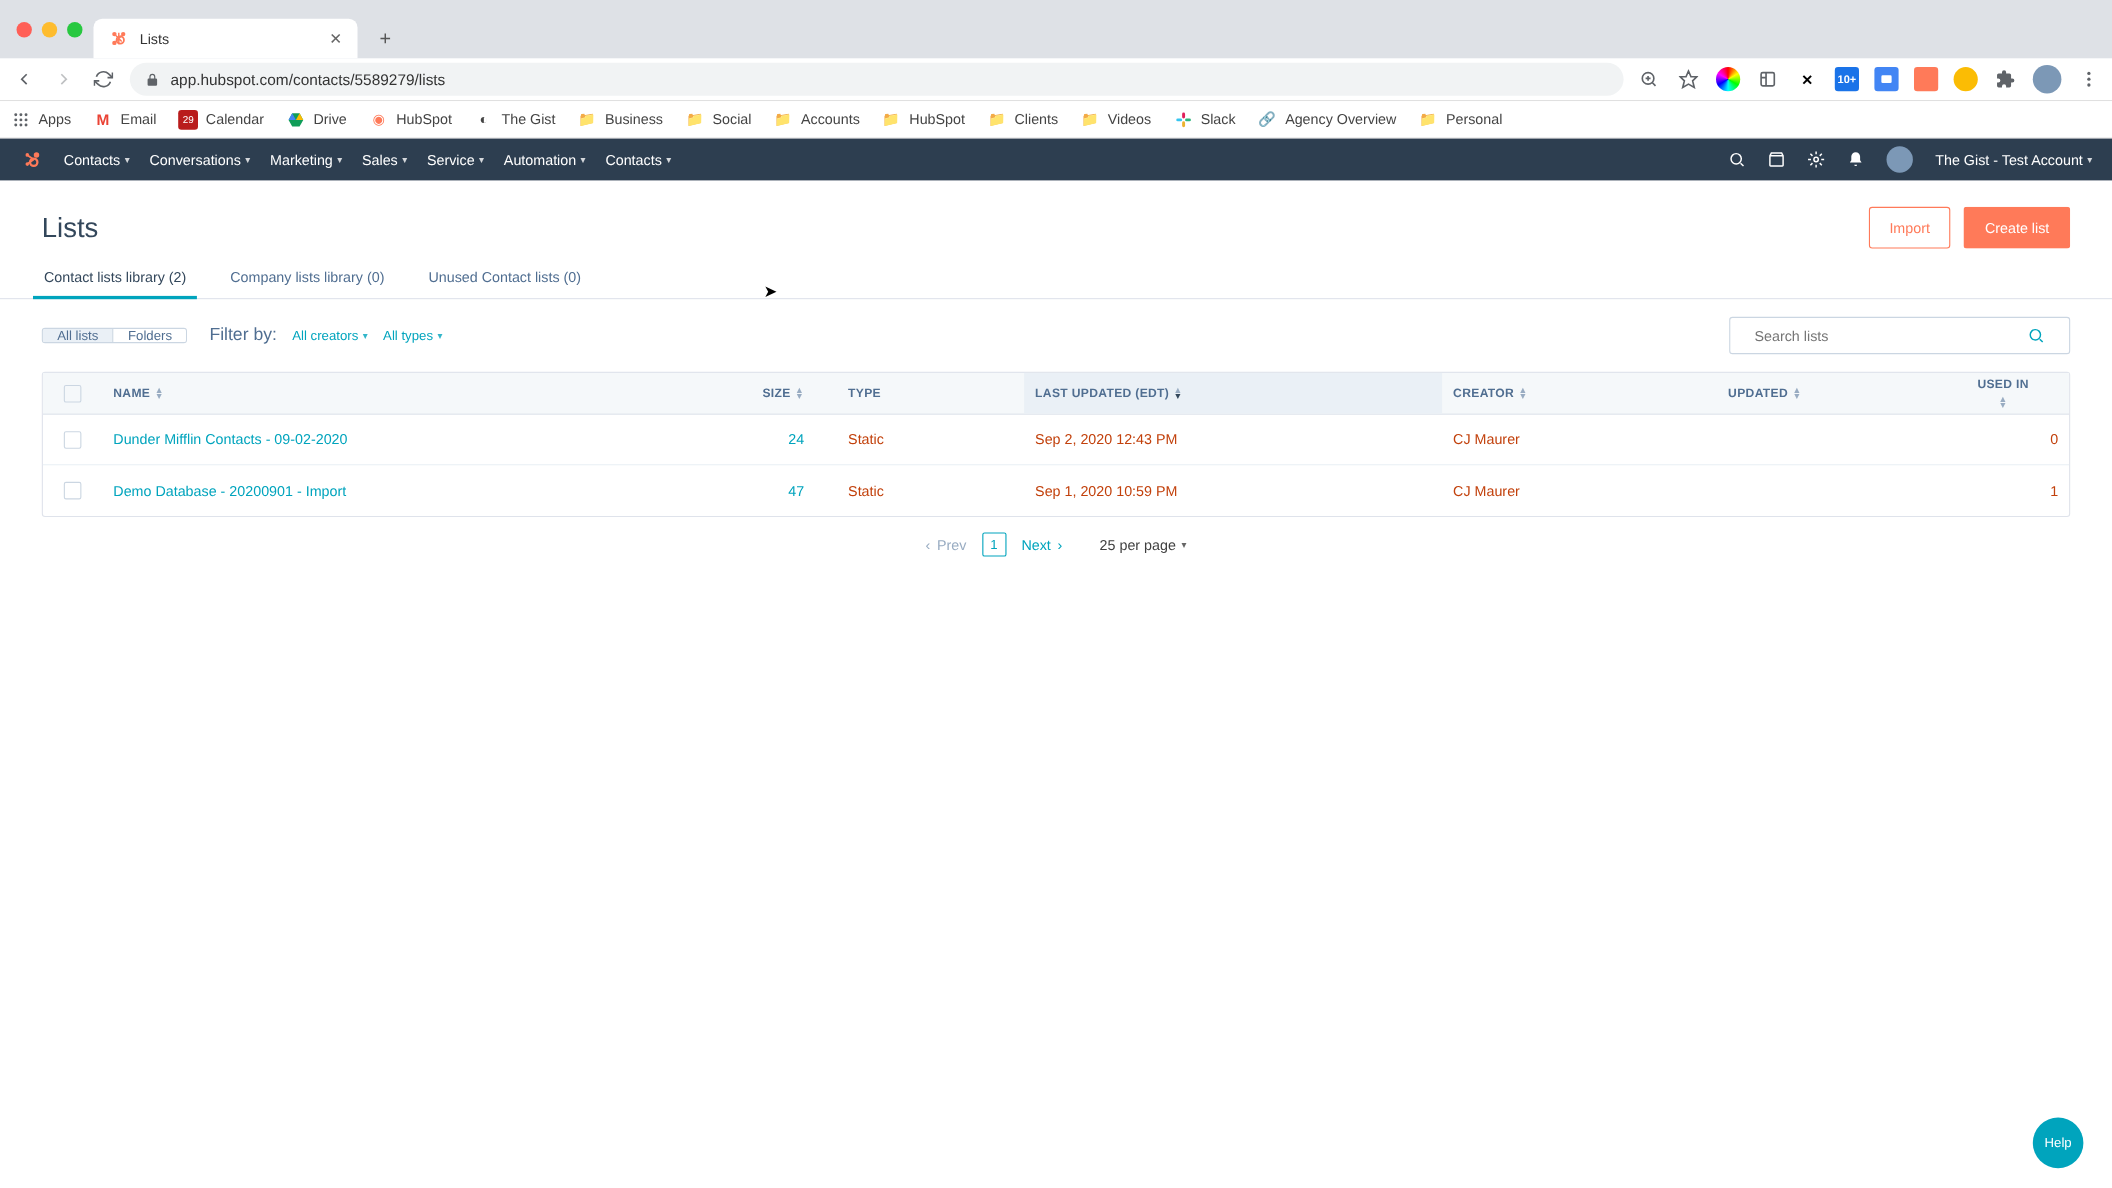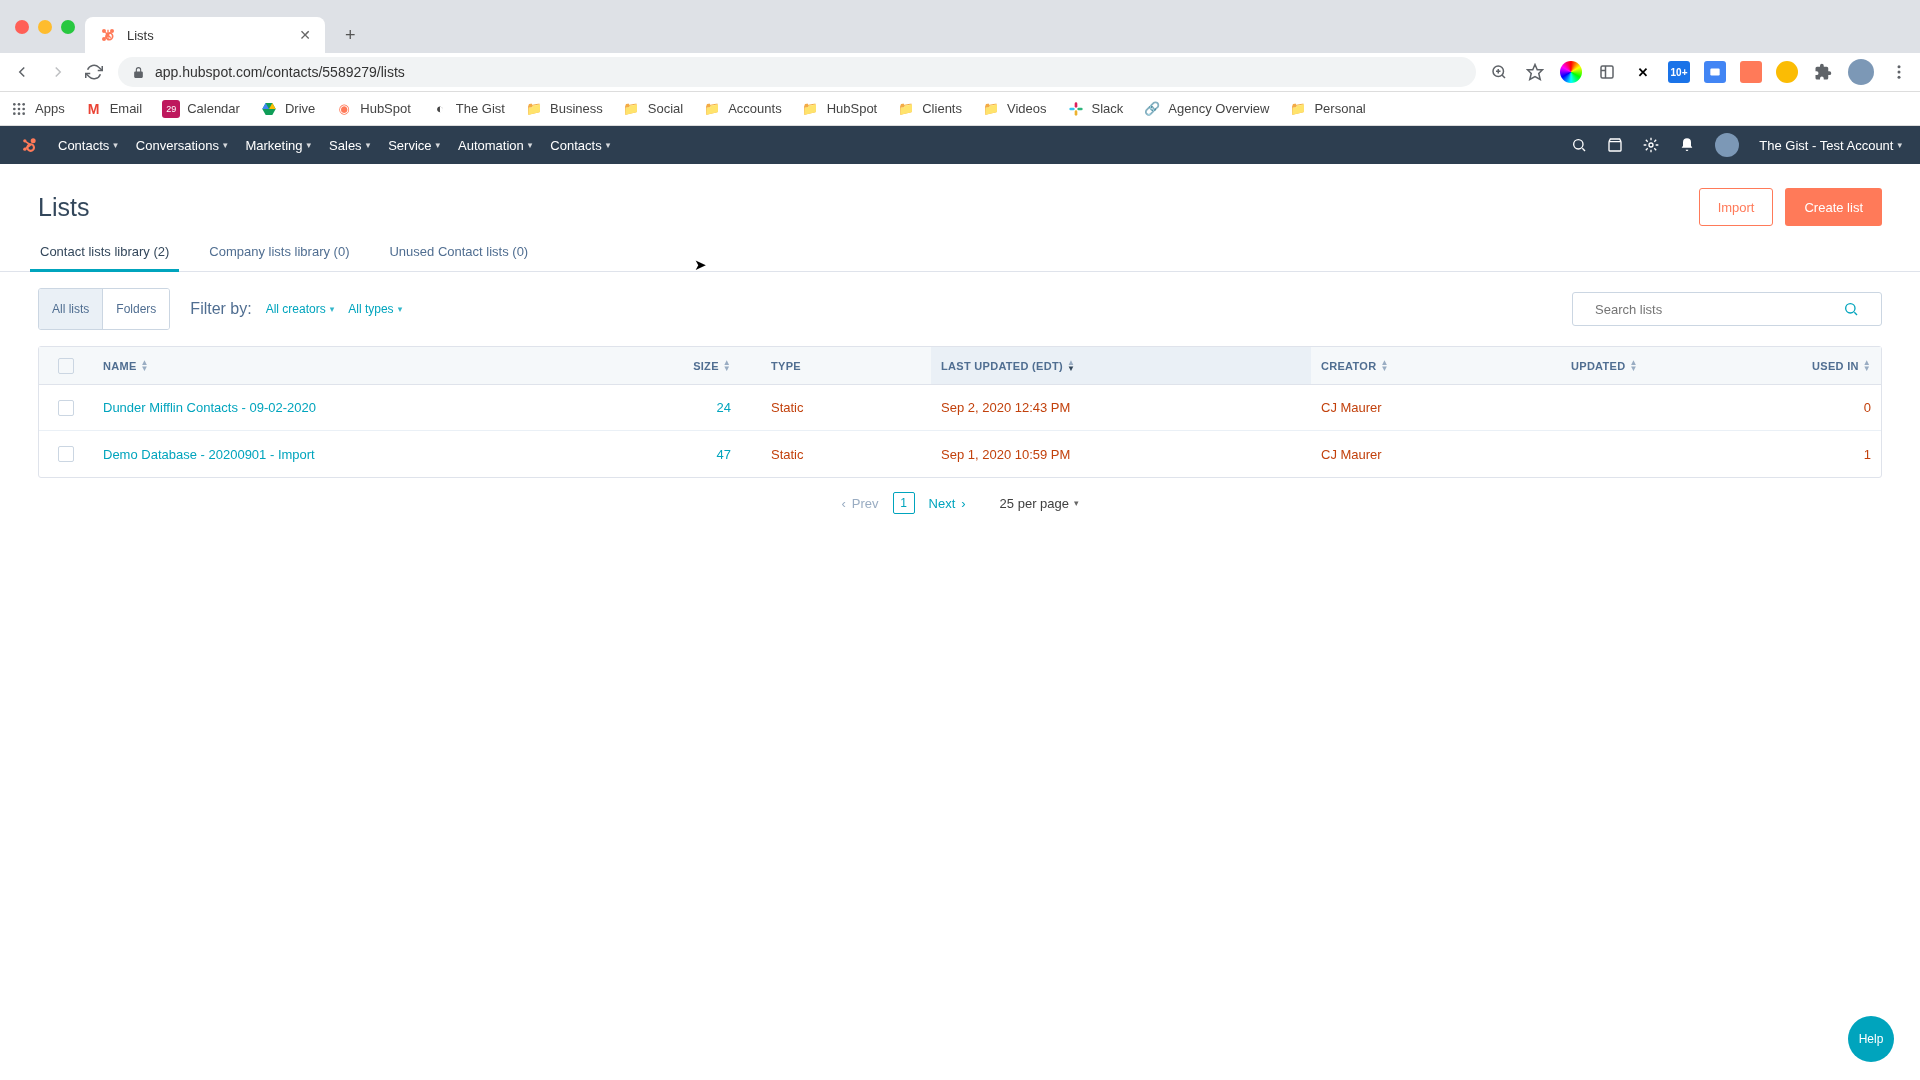--- a/index.html
+++ b/index.html
@@ -45,39 +45,39 @@
 .btn-primary { background: #ff7a59; color: #fff; }
 
 
 .tabs-row { padding: 0 38px; border-bottom: 1px solid #dfe3eb; display: flex; gap: 36px; }
 .page-tab { padding: 10px 2px 12px; font-size: 13px; color: #506e91; position: relative; }
 .page-tab.active { color: #33475b; }
 .page-tab.active::after { content: ""; position: absolute; left: -8px; right: -8px; bottom: -1px; height: 3px; background: #00a4bd; }
 
 
 .filter-row { padding: 16px 38px; display: flex; align-items: center; gap: 14px; }
-.pill-toggle { display: flex; border: 1px solid #cbd6e2; border-radius: 3px; overflow: hidden; height: 42px; }
+.pill-toggle { display: flex; border: 1px solid #cbd6e2; border-radius: 3px; overflow: hidden; height: 14px; }
 .pill-btn { padding: 0 13px; display: flex; align-items: center; font-size: 12px; color: #506e91; background: #fff; }
 .pill-btn.active { background: #eaf0f6; }
 .pill-btn + .pill-btn { border-left: 1px solid #cbd6e2; }
 .filter-label { font-size: 16px; color: #506e91; margin-left: 6px; }
 .filter-dropdown { color: #00a4bd; font-size: 12px; display: flex; align-items: center; gap: 4px; }
 .search-box { margin-left: auto; width: 310px; height: 34px; border: 1px solid #cbd6e2; border-radius: 3px; display: flex; align-items: center; padding: 0 22px; gap: 8px; }
 .search-box input { border: none; outline: none; flex: 1; font-size: 13px; color: #33475b; }
 .search-icon-right { color: #00a4bd; }
 
 
 .table-wrap { margin: 0 38px; border: 1px solid #dfe3eb; border-radius: 3px; }
 .table-header, .table-row { display: grid; grid-template-columns: 54px 1fr 150px 170px 380px 250px 200px 120px; align-items: center; }
 .table-header { height: 38px; background: #f5f8fa; border-bottom: 1px solid #dfe3eb; font-size: 11px; font-weight: 600; color: #506e91; letter-spacing: 0.3px; }
 .th { padding: 0 10px; display: flex; align-items: center; gap: 4px; }
 .th .sort { font-size: 8px; color: #99acc2; display: flex; flex-direction: column; line-height: 6px; }
 .th-sorted .sort-down { color: #33475b; }
 .th-last-updated { background: #eaf0f6; height: 100%; align-items: center; }
-.th-used-in { justify-content: flex-end; }
+.th-used-in { justify-content: flex-end; flex-direction: column; }
 .td { padding: 0 10px; font-size: 13px; color: #c2410c; }
 .table-row { height: 46px; border-bottom: 1px solid #eaf0f6; }
 .table-row:last-child { border-bottom: none; }
 .row-checkbox { width: 16px; height: 16px; border: 1px solid #cbd6e2; border-radius: 2px; margin: 0 auto; }
 .td-name { color: #00a4bd; font-weight: 400; }
 .td-size { color: #00a4bd; text-align: right; padding-right: 30px; }
 .td-used-in { text-align: right; }
 
 
 .pagination { display: flex; align-items: center; justify-content: center; gap: 14px; padding: 14px 0 20px; font-size: 13px; }
@@ -206,21 +206,21 @@
           <circle cx="19" cy="19" r="2"></circle>
         </svg>
       </span>
     <span>Apps</span>
   </div>
   <div class="bookmark-item">
     <span class="bookmark-icon" style="color:#ea4335;font-weight:bold;font-size:14px;">M</span>
     <span>Email</span>
   </div>
   <div class="bookmark-item">
-    <span class="bookmark-icon" style="background:#be185d;color:#fff;border-radius:3px;font-size:9px;">29</span>
+    <span class="bookmark-icon" style="background:#b91c1c;color:#fff;border-radius:3px;font-size:9px;">29</span>
     <span>Calendar</span>
   </div>
   <div class="bookmark-item">
     <span class="bookmark-icon">
         <svg width="16" height="16" viewBox="0 0 24 24">
           <path d="M7 3h10l5 9-5 9H7l-5-9z" fill="#0f9d58"></path>
           <path d="M7 3l5 9H2z" fill="#4285f4"></path>
           <path d="M17 3l-5 9h10z" fill="#fbbc04"></path>
         </svg>
       </span>

